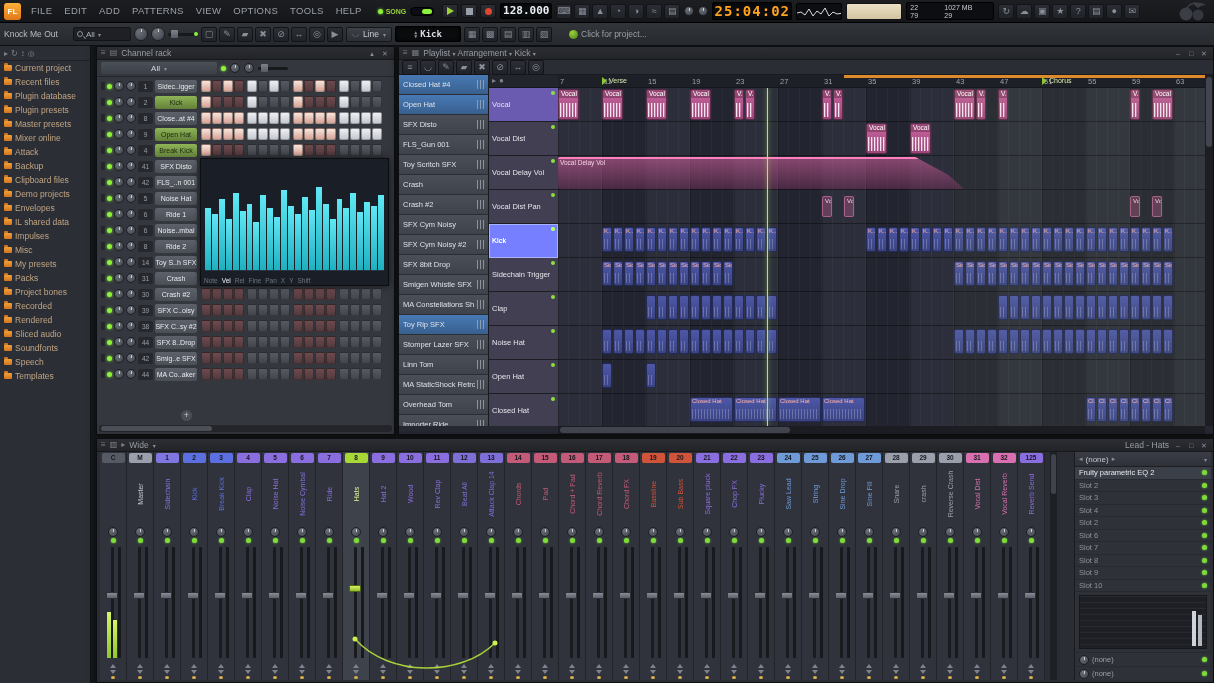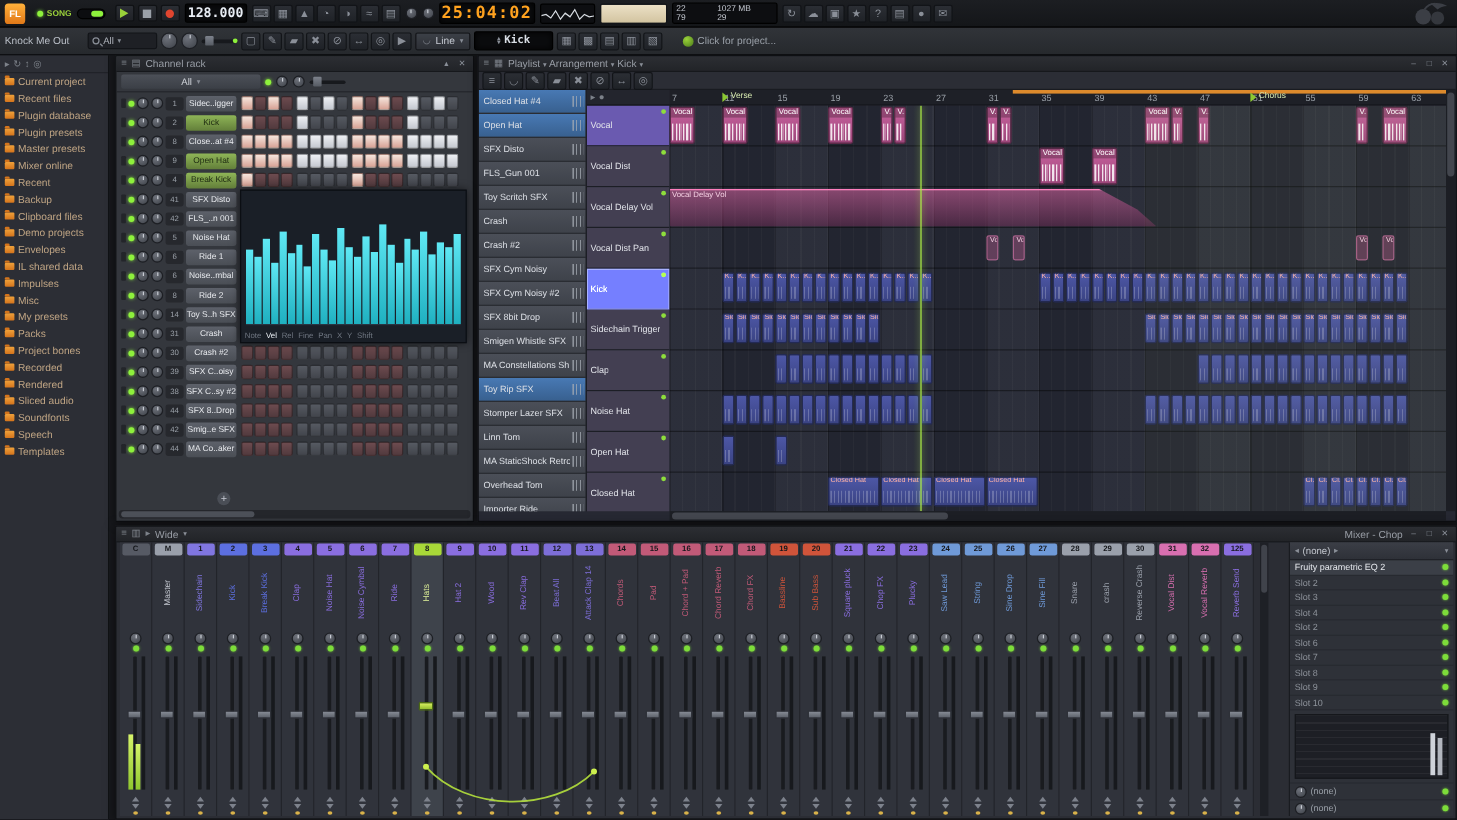--- a/index.html
+++ b/index.html
@@ -170,20 +170,30 @@
 .fx-send{height:14px;display:flex;align-items:center;gap:3px;padding:0 4px;border-top:1px solid #272a30;font-size:7.5px;color:#9aa0a8}
 .fx-send-name{flex:1;overflow:hidden;white-space:nowrap}
 </style>
 </head>
 <body>
 
 <div id="app">
 
   <div class="menubar">
     <div class="fl-logo">FL</div>
+    <div class="mb-menus">
+        <div class="mb-menu">FILE</div>
+        <div class="mb-menu">EDIT</div>
+        <div class="mb-menu">ADD</div>
+        <div class="mb-menu">PATTERNS</div>
+        <div class="mb-menu">VIEW</div>
+        <div class="mb-menu">OPTIONS</div>
+        <div class="mb-menu">TOOLS</div>
+        <div class="mb-menu">HELP</div>
+      </div>
     <div class="song-block">
       <span class="song-led"></span>
       <span class="song-text">SONG</span>
     </div>
     <div class="pat-switch">
         <i></i>
       </div>
     <div class="transport">
       <div class="tbtn play"></div>
       <div class="tbtn stop"></div>
@@ -310,21 +320,21 @@
         <div class="br-item">
           <div class="br-ico"></div>
           <span class="br-label">Master presets</span>
         </div>
         <div class="br-item">
           <div class="br-ico"></div>
           <span class="br-label">Mixer online</span>
         </div>
         <div class="br-item">
           <div class="br-ico"></div>
-          <span class="br-label">Recent</span>
+          <span class="br-label">Attack</span>
         </div>
         <div class="br-item">
           <div class="br-ico"></div>
           <span class="br-label">Backup</span>
         </div>
         <div class="br-item">
           <div class="br-ico"></div>
           <span class="br-label">Clipboard files</span>
         </div>
         <div class="br-item">
@@ -1556,21 +1566,21 @@
   </div>
 
   <div class="win mixer">
     <div class="titlebar">
       <span class="t-ico">≡</span>
       <span class="t-ico">▥</span>
       <span class="t-ico">▸</span>
       <span class="t-label">Wide</span>
       <span class="caret">▾</span>
       <div class="spacer"></div>
-      <span class="t-label">Mixer - Chop</span>
+      <span class="t-label">Lead - Hats</span>
       <div class="winbtns">
         <span class="wb">–</span>
         <span class="wb">□</span>
         <span class="wb">✕</span>
       </div>
     </div>
     <div class="strips" id="strips">
         <div class="strip">
           <div class="strip-num" style="background: rgb(86, 90, 100);">C</div>
           <div class="strip-namewrap">

